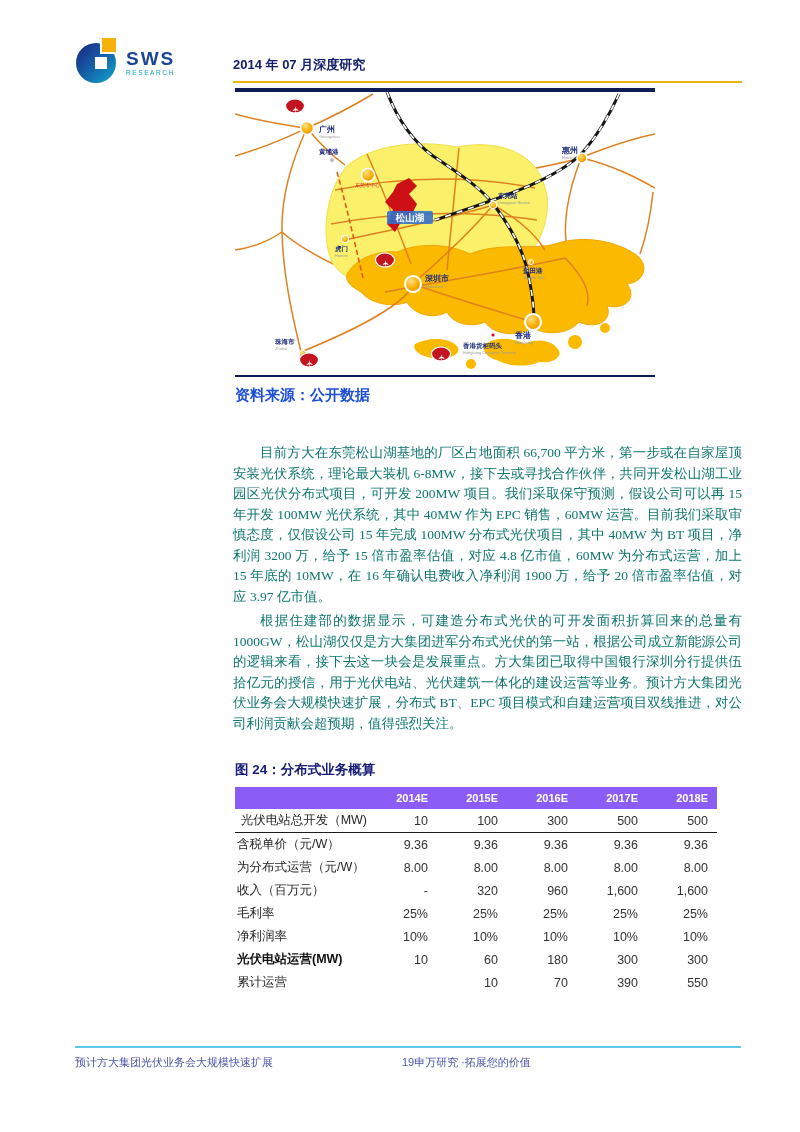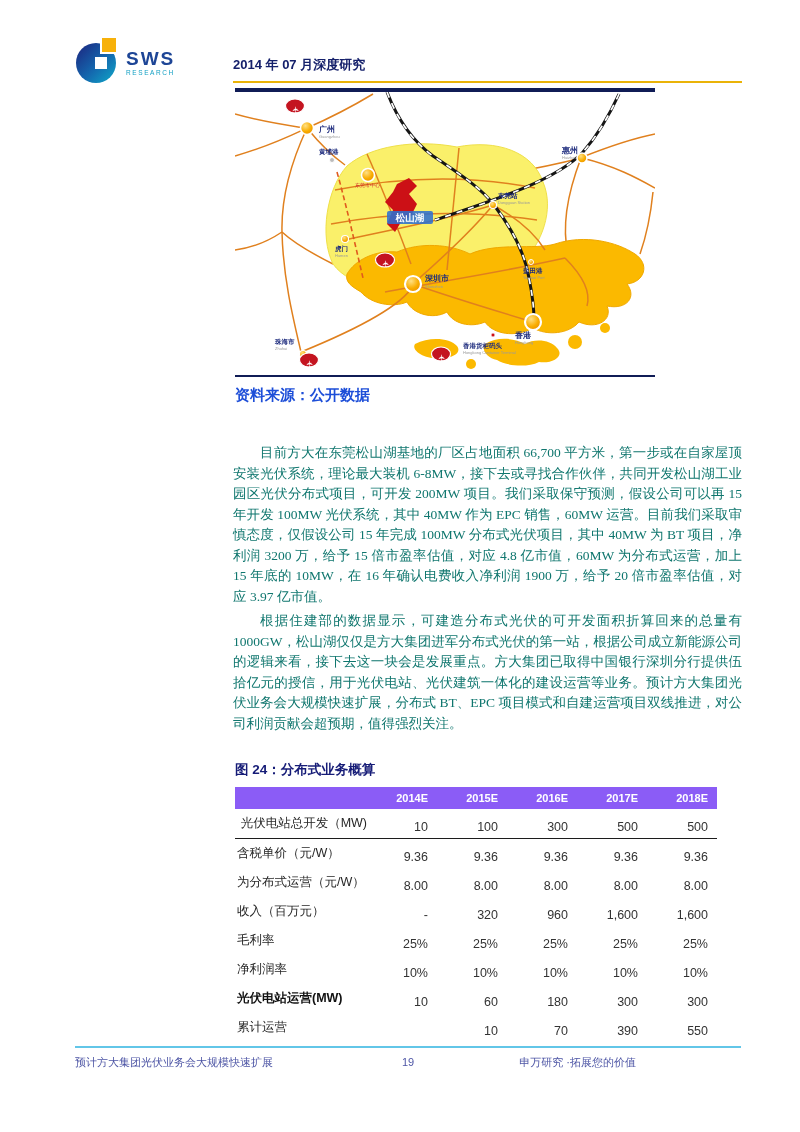--- a/index.html
+++ b/index.html
@@ -44,31 +44,31 @@
   .body-text p{margin:0 0 4px 0;text-indent:2em;}
 
   
   .table-block{position:absolute;left:235px;top:761px;width:482px;}
   .table-title{font-size:13.5px;font-weight:bold;color:#161c77;margin-bottom:8px;}
   table{border-collapse:collapse;width:482px;table-layout:fixed;}
   col.c-label{width:132px;} col.c-val{width:70px;}
   thead th{background:#8b5cf6;color:#fff;font-size:11px;font-weight:bold;
            text-align:right;padding:5px 9px 5px 0;}
   thead th:first-child{text-align:left;padding-left:3px;}
-  tbody td{font-size:12.5px;color:#333;text-align:right;padding:9px 9px 3px 0;height:17px;}
+  tbody td{font-size:12.5px;color:#333;text-align:right;padding:3px 9px 3px 0;height:17px;}
   tbody td.lbl{text-align:left;padding:3px 0 3px 2px;color:#262626;}
   tbody td.b{font-weight:bold;color:#111;}
   tr.rule td{border-bottom:1.5px solid #1c1c1c;text-align:right;}
 
   
   .footer{position:absolute;left:75px;top:1046px;width:666px;border-top:2px solid #62c6e8;
           padding-top:7px;display:flex;align-items:baseline;font-size:11px;color:#4d55a5;}
   .footer .f-left{flex:1;text-align:left;}
   .footer .f-page{text-align:center;}
-  .footer .f-right{flex:1;text-align:center;}
+  .footer .f-right{flex:1;text-align:left;}
 </style>
 </head>
 <body>
 
 <div class="page">
 
   <div class="logo">
     <div class="logo-mark">
       <div class="logo-circle"></div>
       <div class="logo-notch"></div>

